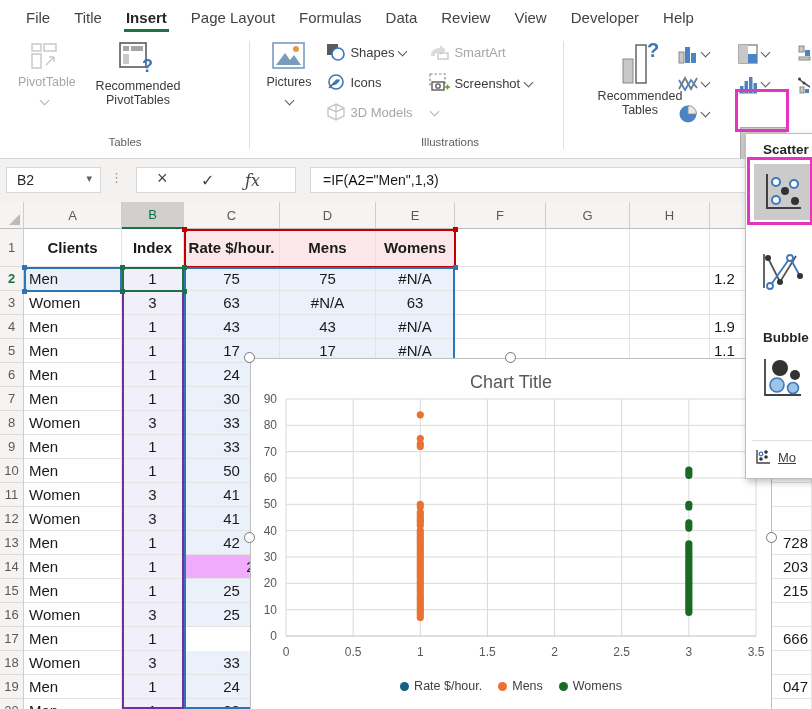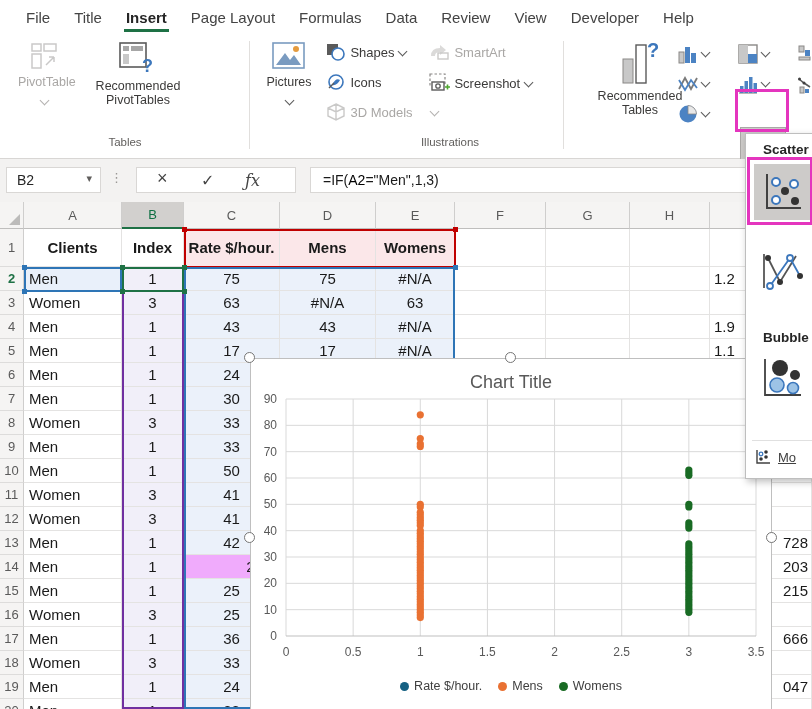--- a/index.html
+++ b/index.html
@@ -418,21 +418,20 @@
     <div class="cell" style="left: 184px; top: 401px; width: 96px; height: 24px; background: rgb(235, 241, 250);">25</div>
     <div class="cell" style="left: 280px; top: 401px; width: 96px; height: 24px; background: rgb(235, 241, 250);"></div>
     <div class="cell" style="left: 376px; top: 401px; width: 79px; height: 24px; background: rgb(235, 241, 250);"></div>
     <div class="cell" style="left: 455px; top: 401px; width: 91px; height: 24px;"></div>
     <div class="cell" style="left: 546px; top: 401px; width: 84px; height: 24px;"></div>
     <div class="cell" style="left: 630px; top: 401px; width: 80px; height: 24px;"></div>
     <div class="cell" style="left: 710px; top: 401px; width: 102px; height: 24px;"></div>
     <div class="rowhdr" style="top: 425px; height: 24px;">17</div>
     <div class="cell left" style="left: 24px; top: 425px; width: 98px; height: 24px;">Men</div>
     <div class="cell" style="left: 122px; top: 425px; width: 62px; height: 24px; background: rgb(241, 239, 249);">1</div>
-    <div class="cell" style="left: 184px; top: 425px; width: 96px; height: 24px; background: rgb(235, 241, 250);">36</div>
     <div class="cell" style="left: 280px; top: 425px; width: 96px; height: 24px; background: rgb(235, 241, 250);"></div>
     <div class="cell" style="left: 376px; top: 425px; width: 79px; height: 24px; background: rgb(235, 241, 250);"></div>
     <div class="cell" style="left: 455px; top: 425px; width: 91px; height: 24px;"></div>
     <div class="cell" style="left: 546px; top: 425px; width: 84px; height: 24px;"></div>
     <div class="cell" style="left: 630px; top: 425px; width: 80px; height: 24px;"></div>
     <div class="cell" style="left: 710px; top: 425px; width: 102px; height: 24px;"></div>
     <div class="rowhdr" style="top: 449px; height: 24px;">18</div>
     <div class="cell left" style="left: 24px; top: 449px; width: 98px; height: 24px;">Women</div>
     <div class="cell" style="left: 122px; top: 449px; width: 62px; height: 24px; background: rgb(241, 239, 249);">3</div>
     <div class="cell" style="left: 184px; top: 449px; width: 96px; height: 24px; background: rgb(235, 241, 250);">33</div>

